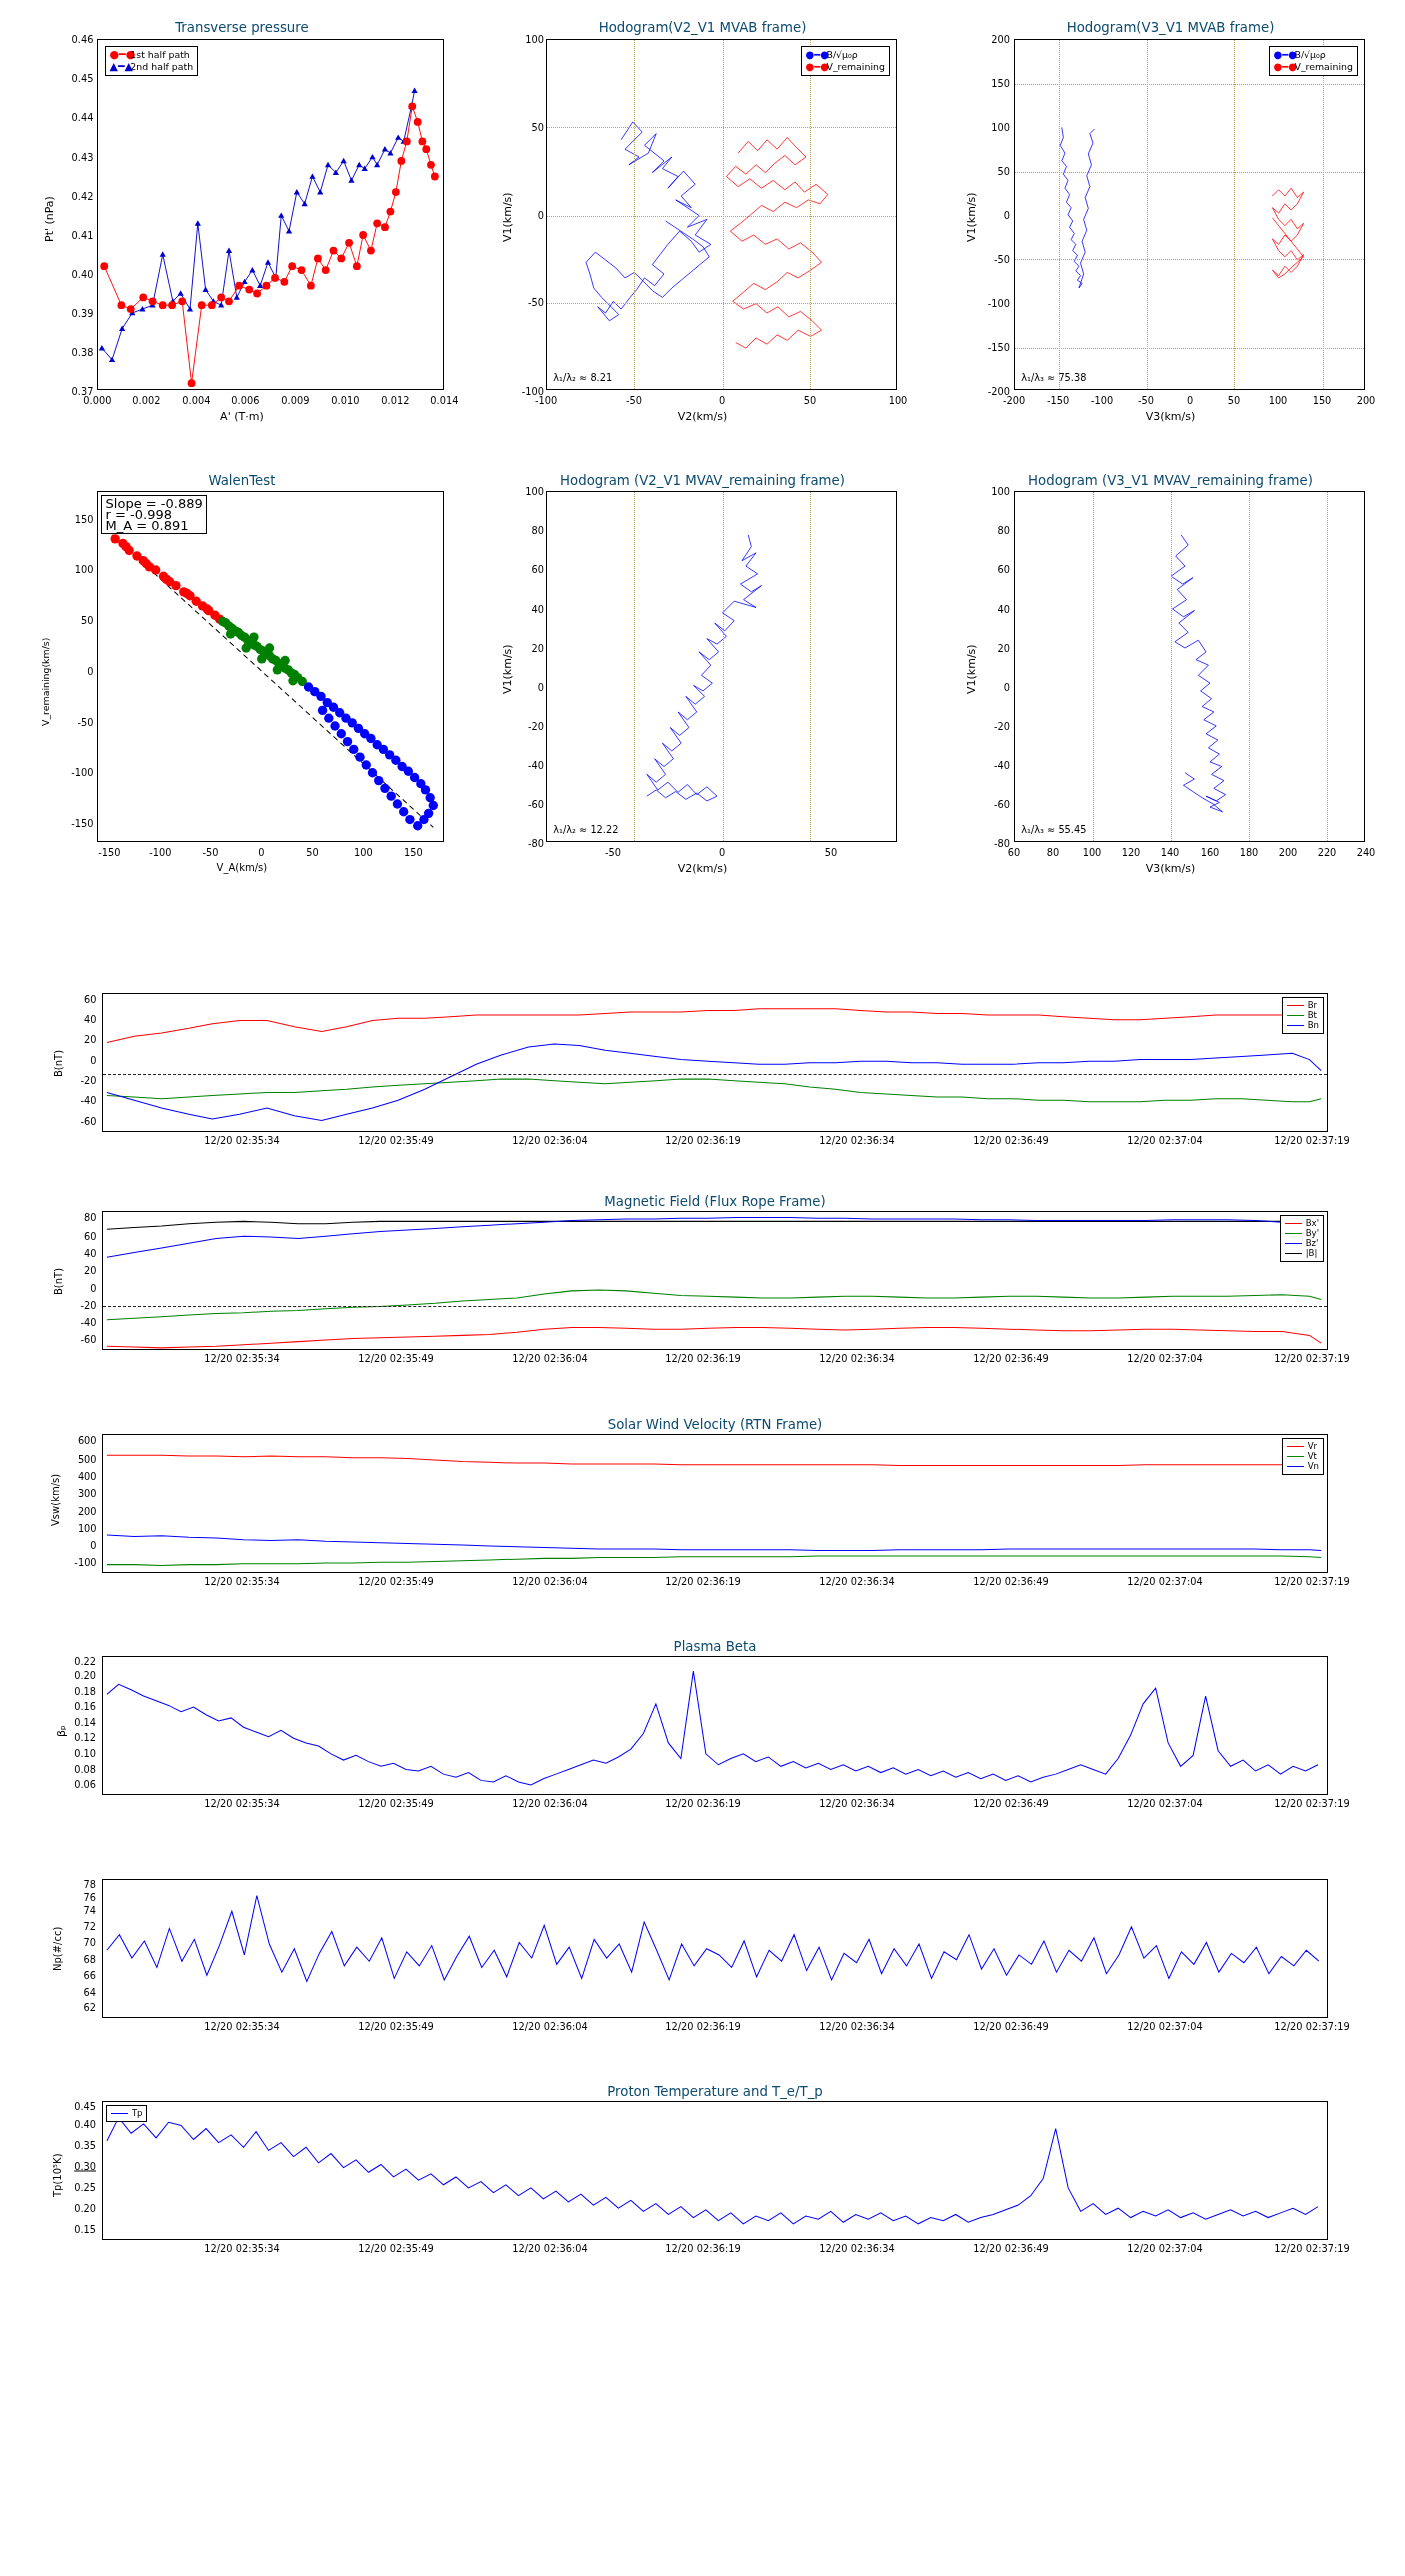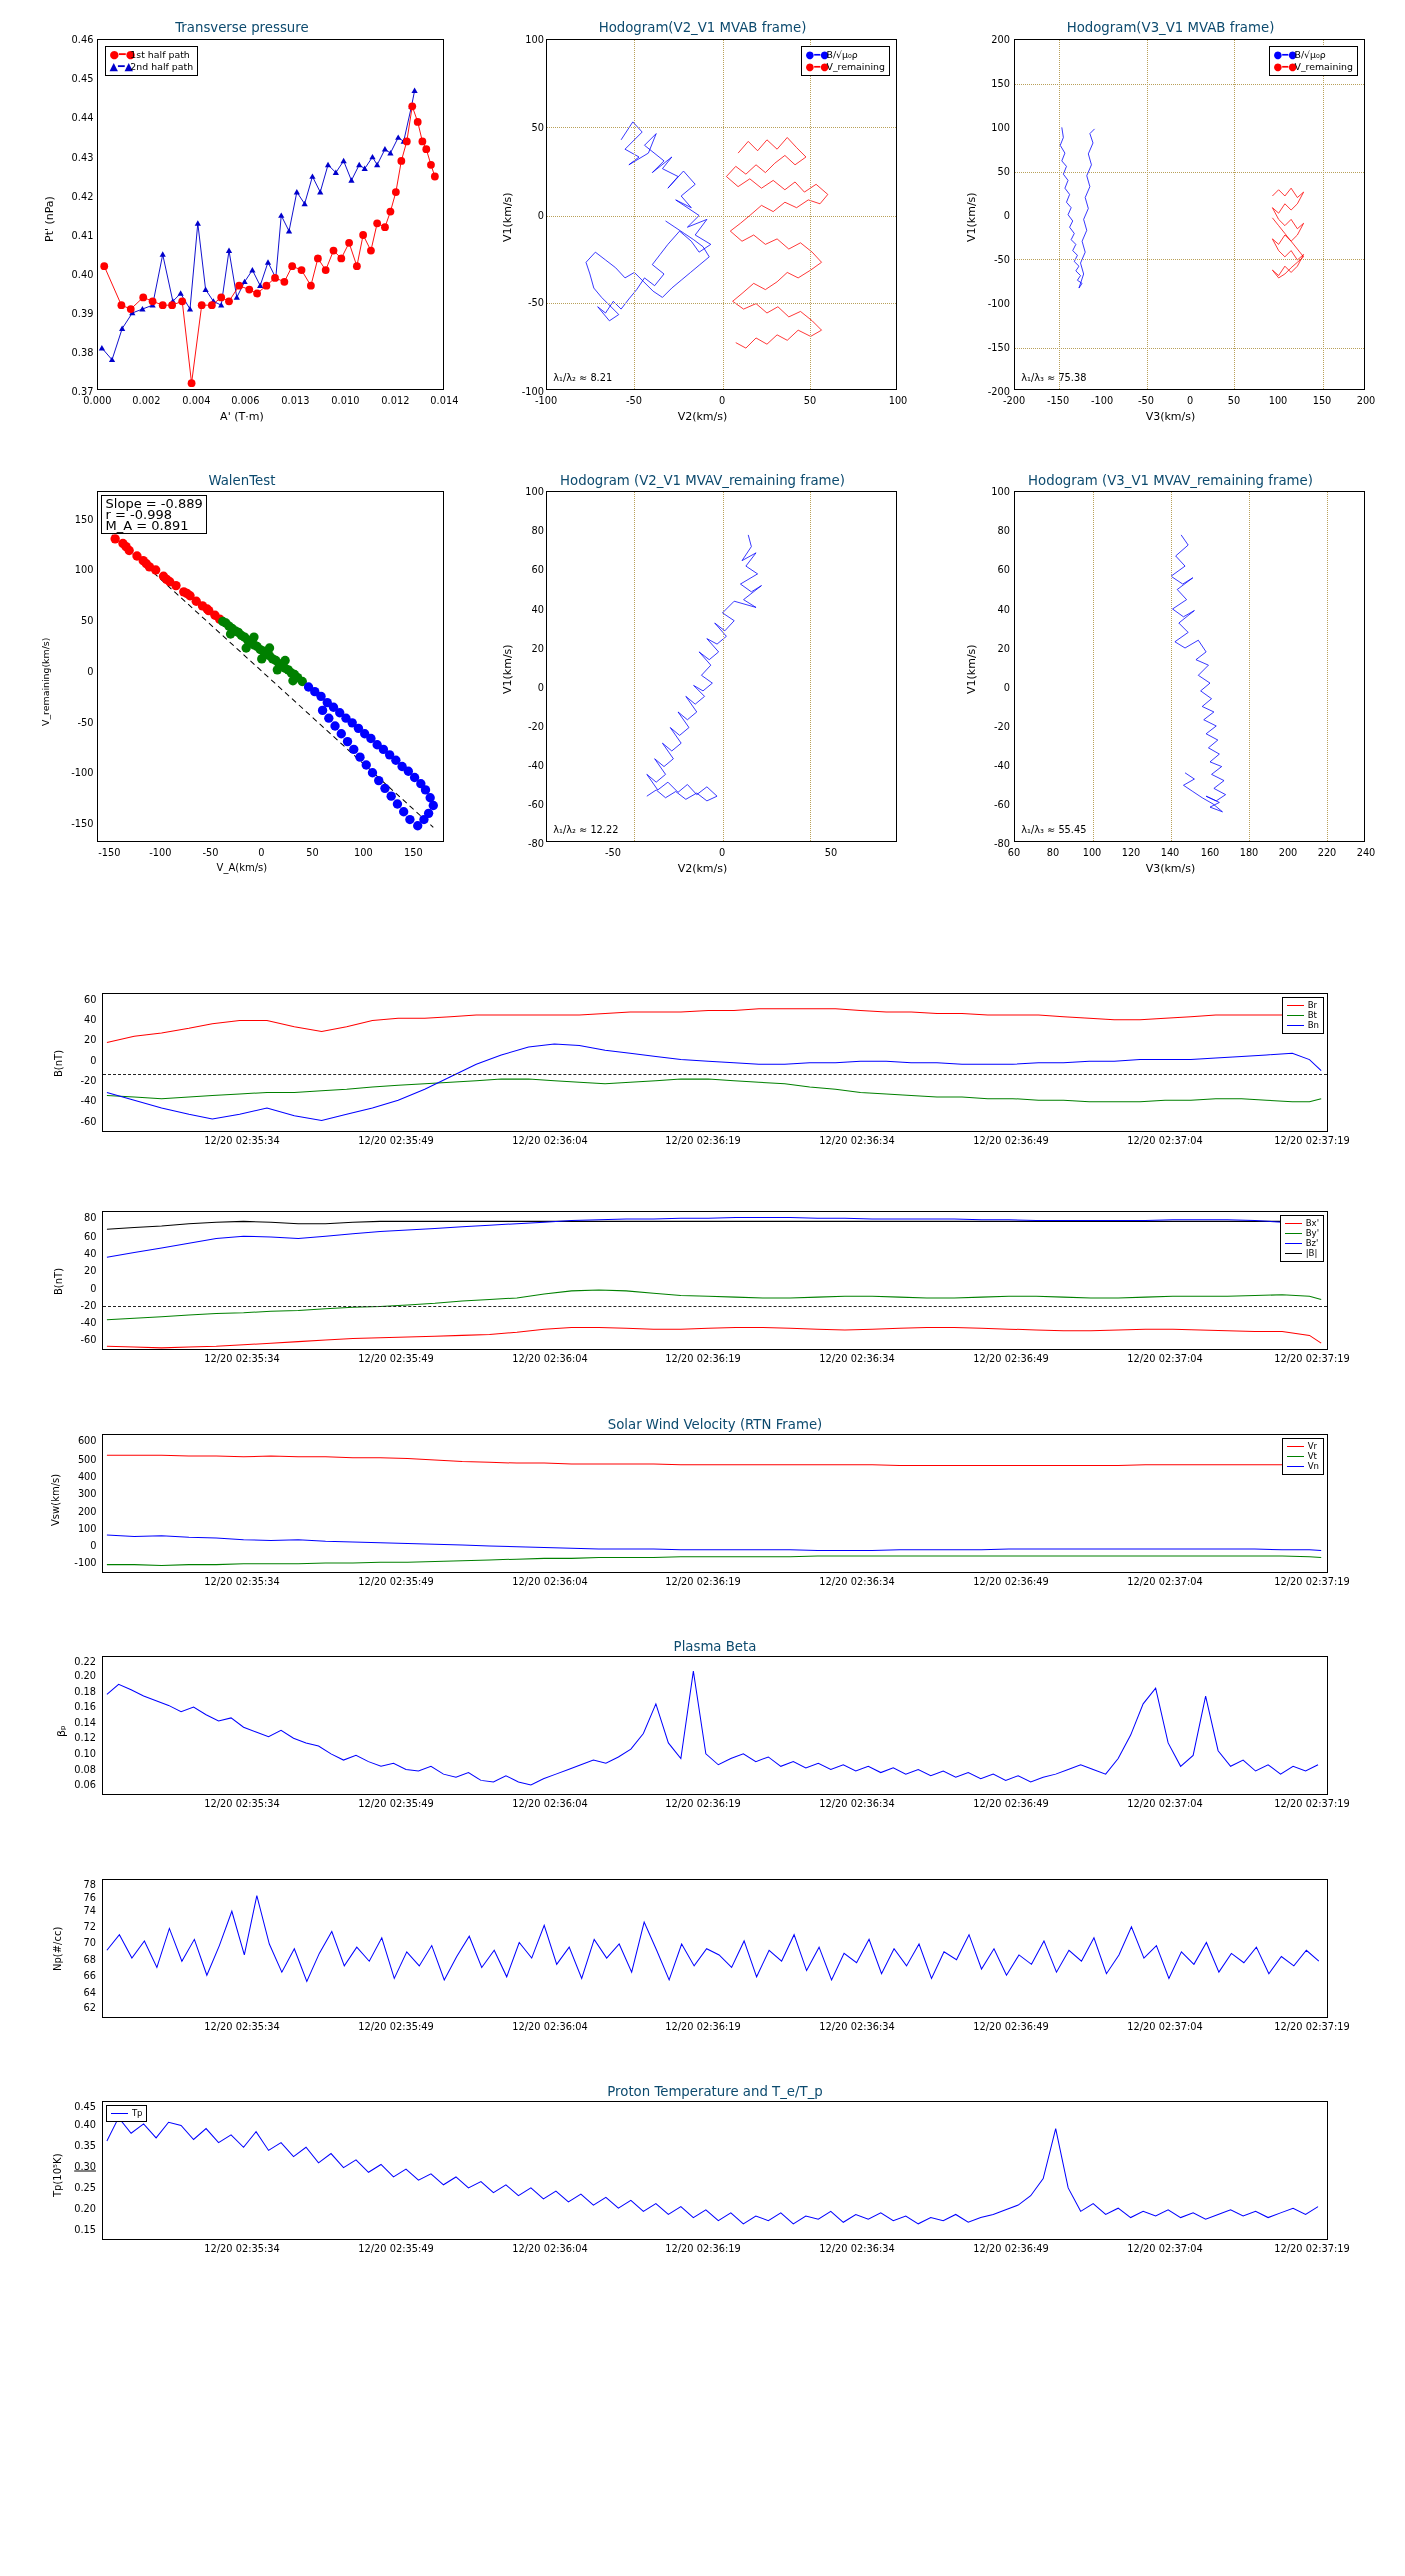--- a/index.html
+++ b/index.html
@@ -150,21 +150,21 @@
     <div class="tick ticky" style="left:43px;top:180px;width:27px;">0.42</div>
     <div class="tick ticky" style="left:43px;top:141px;width:27px;">0.43</div>
     <div class="tick ticky" style="left:43px;top:101px;width:27px;">0.44</div>
     <div class="tick ticky" style="left:43px;top:62px;width:27px;">0.45</div>
     <div class="tick ticky" style="left:43px;top:23.4px;width:27px;">0.46</div>
 
     <div class="tick tickx" style="left:74px;top:379px;">0.000</div>
     <div class="tick tickx" style="left:123px;top:379px;">0.002</div>
     <div class="tick tickx" style="left:173px;top:379px;">0.004</div>
     <div class="tick tickx" style="left:222px;top:379px;">0.006</div>
-    <div class="tick tickx" style="left:272px;top:379px;">0.013</div>
+    <div class="tick tickx" style="left:272px;top:379px;">0.009</div>
     <div class="tick tickx" style="left:322px;top:379px;">0.010</div>
     <div class="tick tickx" style="left:372px;top:379px;">0.012</div>
     <div class="tick tickx" style="left:421px;top:379px;">0.014</div>
     <div class="xlabel" style="left:0;top:394px;">A' (T·m)</div>
     <div class="ylabel" style="left:19.5px;top:226px;">Pt' (nPa)</div>
   </div>
 
   <div class="panel" style="left:484px;top:15.6px;width:437px;height:406px;">
     <div class="ptitle" style="top:4.7px;">Hodogram(V2_V1 MVAB frame)</div>
     <div class="plotbox" style="left:62px;top:23.4px;width:351px;height:351px;">
@@ -484,20 +484,21 @@
     <div class="tick tickx" style="left:349px;top:159px;">12/20 02:35:49</div>
     <div class="tick tickx" style="left:503px;top:159px;">12/20 02:36:04</div>
     <div class="tick tickx" style="left:656px;top:159px;">12/20 02:36:19</div>
     <div class="tick tickx" style="left:810px;top:159px;">12/20 02:36:34</div>
     <div class="tick tickx" style="left:964px;top:159px;">12/20 02:36:49</div>
     <div class="tick tickx" style="left:1118px;top:159px;">12/20 02:37:04</div>
     <div class="tick tickx" style="left:1265px;top:159px;">12/20 02:37:19</div>
   </div>
 
   <div class="panel" style="left:47px;top:1194px;width:1327px;height:187px;">
+    <div class="ptitle" style="top:0;width:1226px;left:55px;">Magnetic Field (Flux Rope Frame)</div>
     <div class="plotbox" style="left:55px;top:17px;width:1226px;height:139px;">
       <div class="zeroline" style="top:94px;"></div>
       <svg width="1226" height="139" viewBox="0 0 1570 178" preserveAspectRatio="none">
         <polyline fill="none" stroke="#000000" stroke-width="1.3" points="5,22 40,20 75,18 110,15 145,13 180,12 215,13 250,15 285,15 320,13 355,12 390,12 425,12 460,12 495,12 530,12 565,12 600,12 635,12 670,12 705,12 740,12 775,12 810,12 845,12 880,12 915,12 950,12 985,12 1020,12 1055,12 1090,12 1125,12 1160,12 1195,12 1230,12 1265,12 1300,12 1335,12 1370,12 1405,12 1440,12 1475,12 1510,12 1545,14 1560,16"></polyline>
         <polyline fill="none" stroke="#0000ff" stroke-width="1.3" points="5,58 40,52 75,46 110,40 145,34 180,31 215,32 250,34 285,31 320,28 355,25 390,23 425,21 460,19 495,17 530,15 565,13 600,11 635,10 670,9 705,9 740,8 775,8 810,7 845,7 880,7 915,8 950,8 985,9 1020,9 1055,9 1090,9 1125,10 1160,10 1195,11 1230,11 1265,11 1300,11 1335,11 1370,10 1405,10 1440,10 1475,11 1510,13 1545,19 1560,27"></polyline>
         <polyline fill="none" stroke="#008000" stroke-width="1.3" points="5,138 40,136 75,134 110,132 145,130 180,129 215,127 250,126 285,124 320,122 355,121 390,119 425,117 460,114 495,112 530,110 565,105 600,101 635,100 670,101 705,104 740,107 775,108 810,109 845,110 880,110 915,109 950,108 985,108 1020,109 1055,110 1090,110 1125,109 1160,108 1195,108 1230,109 1265,110 1300,110 1335,109 1370,108 1405,108 1440,108 1475,107 1510,106 1545,108 1560,112"></polyline>
         <polyline fill="none" stroke="#ff0000" stroke-width="1.3" points="5,172 40,173 75,174 110,173 145,172 180,170 215,168 250,166 285,164 320,162 355,161 390,160 425,159 460,158 495,157 530,154 565,150 600,148 635,148 670,149 705,150 740,150 775,149 810,148 845,148 880,149 915,150 950,151 985,150 1020,149 1055,148 1090,148 1125,149 1160,150 1195,151 1230,152 1265,152 1300,151 1335,150 1370,150 1405,151 1440,152 1475,153 1510,153 1545,158 1560,168"></polyline>
       </svg>
       <div class="legend" style="right:3.1px;top:3.1px;font-size:8.6px;line-height:10px;">
         <div class="row">

